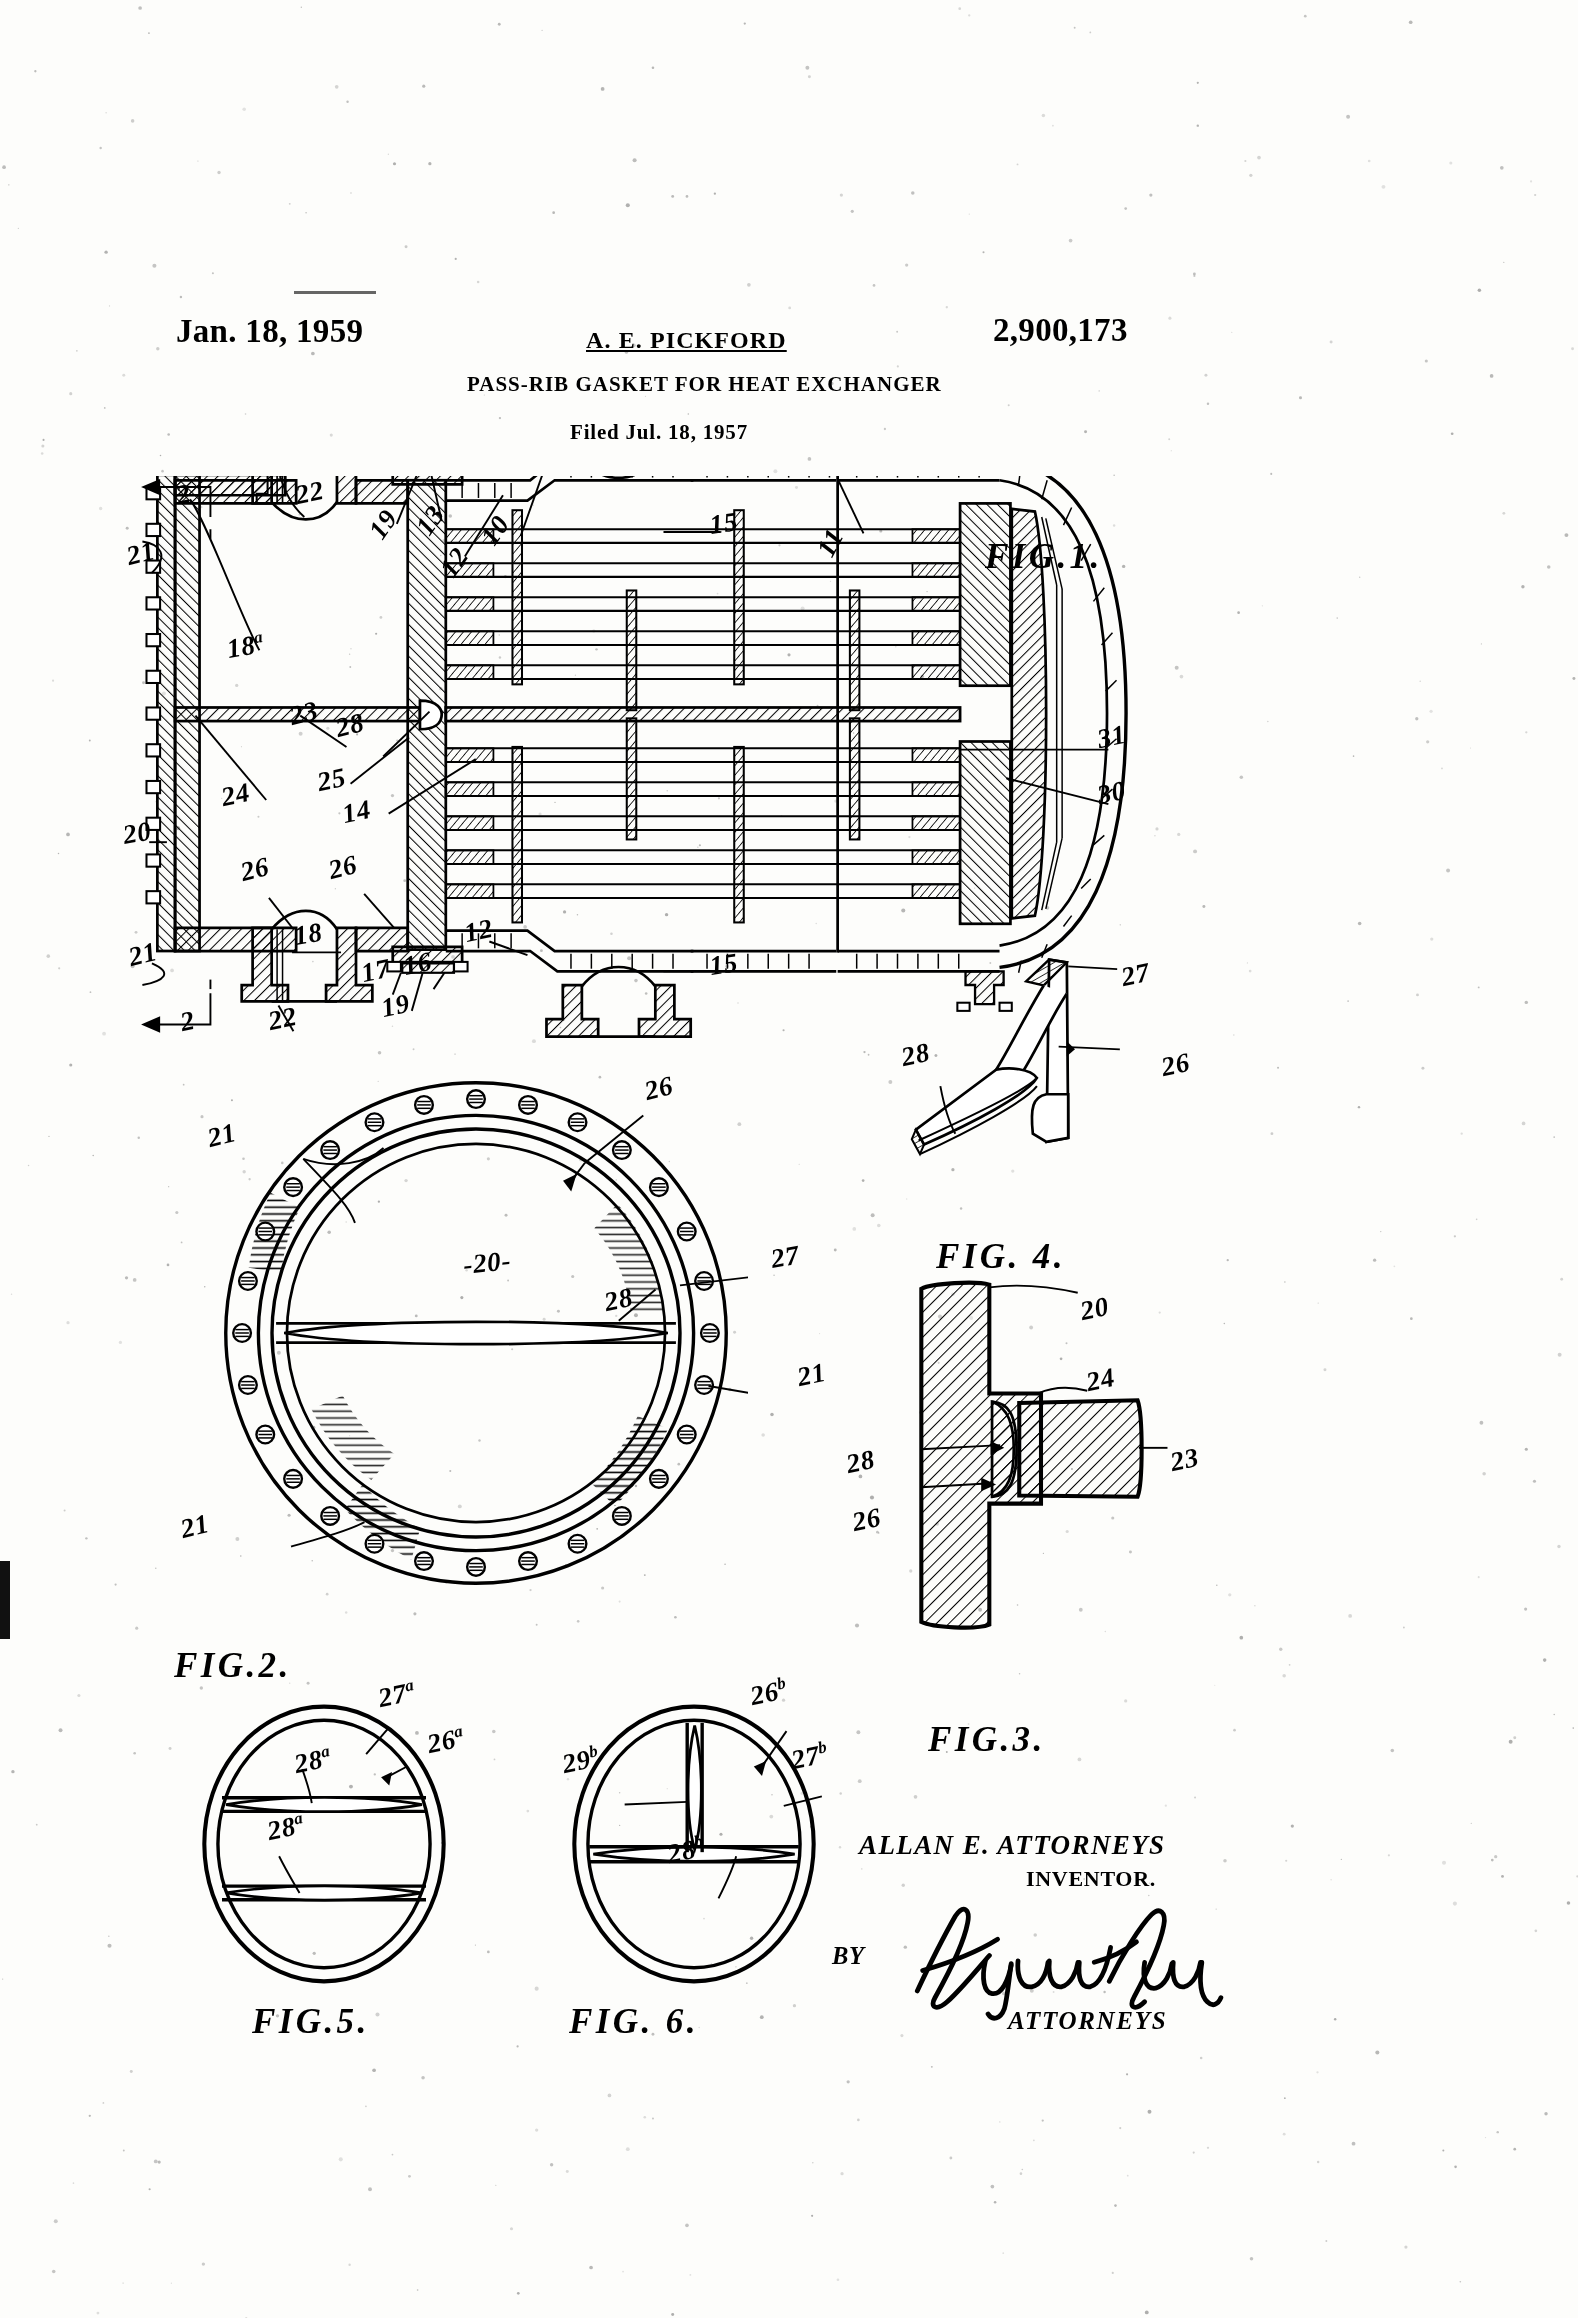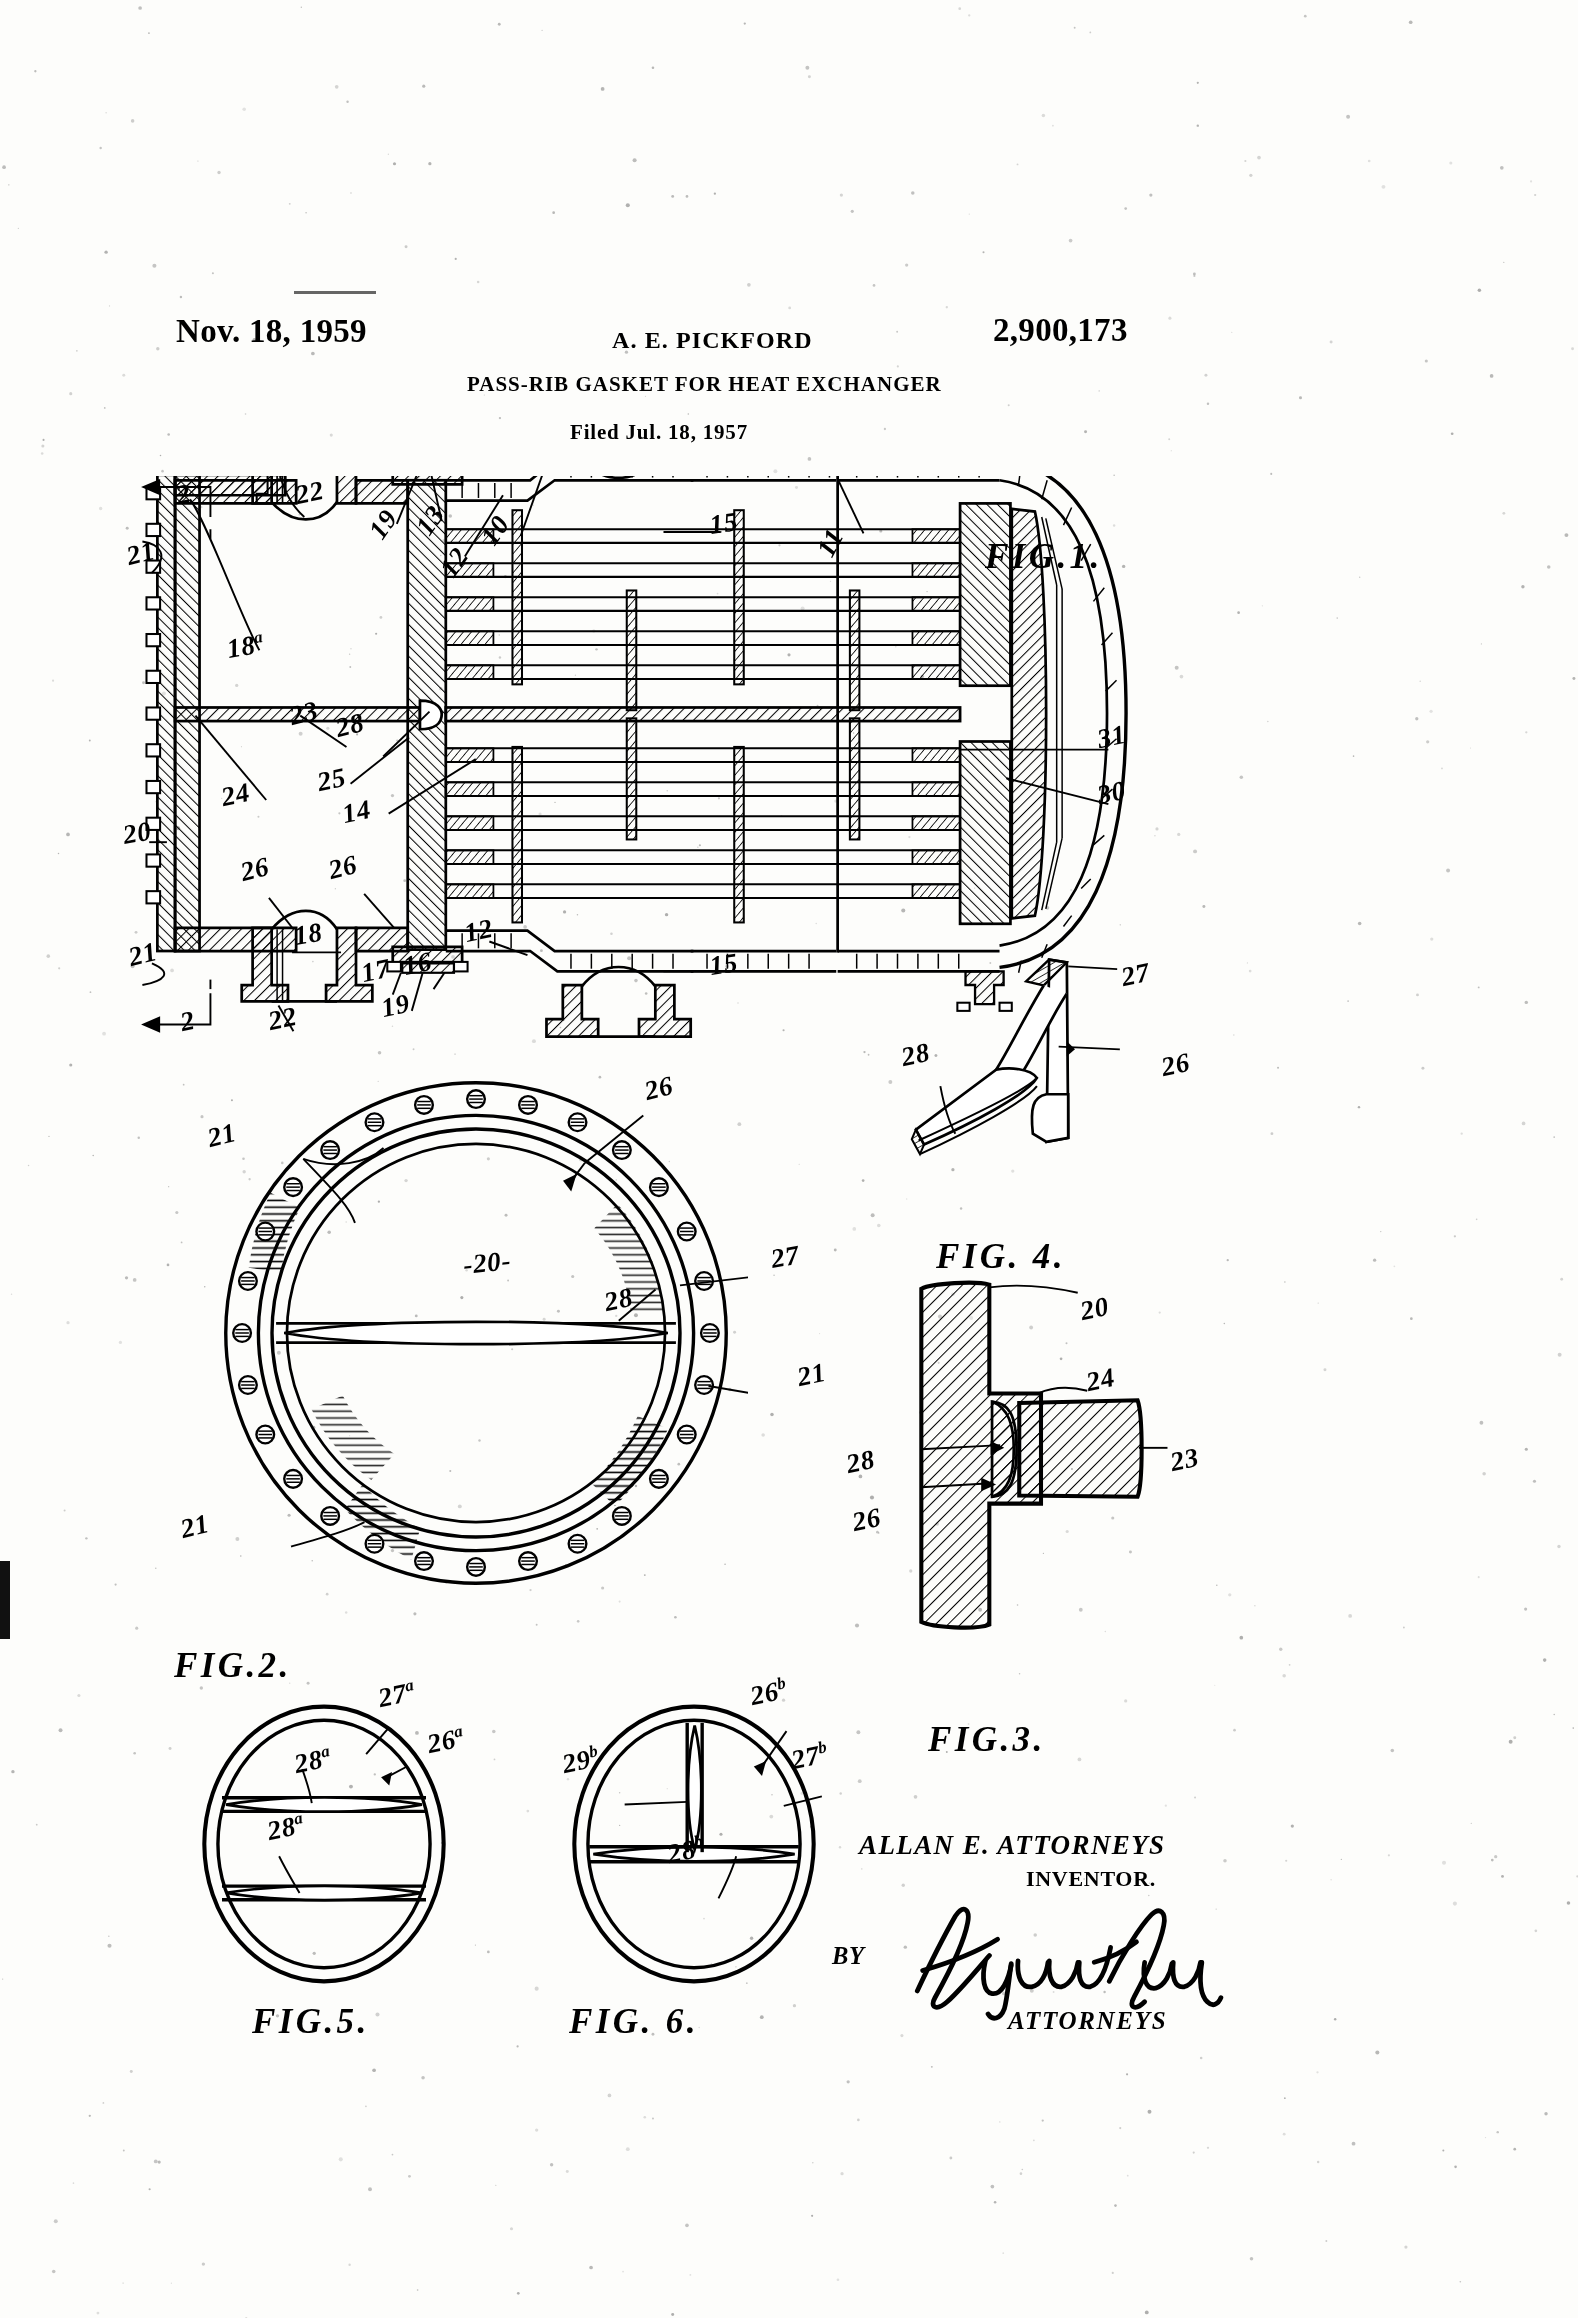--- a/index.html
+++ b/index.html
@@ -13,21 +13,21 @@
     color:#000;
   }
   
   #speckle{position:absolute;inset:0;pointer-events:none;opacity:.5;}
   #edgeMark{position:absolute;left:0;top:1561px;width:9.5px;height:78px;background:#111;}
   #smudge{position:absolute;left:294px;top:291px;width:82px;height:3.4px;background:#333;opacity:.75;}
 
   
   .hdr{position:absolute;font-weight:bold;white-space:nowrap;}
   #hdrDate{left:176px;top:313px;font-size:33px;letter-spacing:0.3px;}
-  #hdrName{left:612px;top:327px;font-size:24px;letter-spacing:1.1px;}
+  #hdrName{left:586px;top:327px;font-size:24px;letter-spacing:1.1px;text-decoration:underline;}
   #hdrNum{left:993px;top:312px;font-size:33px;letter-spacing:0.3px;}
   #hdrTitle{left:467px;top:372px;font-size:21px;letter-spacing:1px;}
   #hdrFiled{left:570px;top:420px;font-size:21px;letter-spacing:0.8px;}
 
   
   .lbl{
     position:absolute;
     font-family:"Liberation Serif", serif;
     font-style:italic;font-weight:bold;
     font-size:27px;
@@ -680,21 +680,21 @@
       <circle cx="899" cy="1372" r="1.9" fill="#2b2b2b" opacity="0.41"></circle>
       <circle cx="296" cy="2481" r="2.5" fill="#2b2b2b" opacity="0.52"></circle>
       <circle cx="1687" cy="2699" r="0.9" fill="#2b2b2b" opacity="0.75"></circle>
       <circle cx="1095" cy="34" r="1.7" fill="#2b2b2b" opacity="0.67"></circle>
       <circle cx="553" cy="931" r="1.6" fill="#2b2b2b" opacity="0.75"></circle>
       <circle cx="1755" cy="3164" r="1.6" fill="#2b2b2b" opacity="0.44"></circle>
     </svg>
   <div id="edgeMark"></div>
   <div id="smudge"></div>
 
-  <div class="hdr" id="hdrDate">Nov. 18, 1959</div>
+  <div class="hdr" id="hdrDate">Jan. 18, 1959</div>
   <div class="hdr" id="hdrName">A. E. PICKFORD</div>
   <div class="hdr" id="hdrNum">2,900,173</div>
   <div class="hdr" id="hdrTitle">PASS-RIB GASKET FOR HEAT EXCHANGER</div>
   <div class="hdr" id="hdrFiled">Filed Jul. 18, 1957</div>
 
   <div class="dwg" style="left:122px;top:476px;">
   <svg width="1034" height="565" viewBox="0 0 1520 830" fill="none" stroke="#000" stroke-width="3">
     <defs>
       <pattern id="hatchA" width="11" height="11" patternTransform="rotate(45)" patternUnits="userSpaceOnUse">
         <line x1="0" y1="0" x2="0" y2="11" stroke="#000" stroke-width="3"></line>

